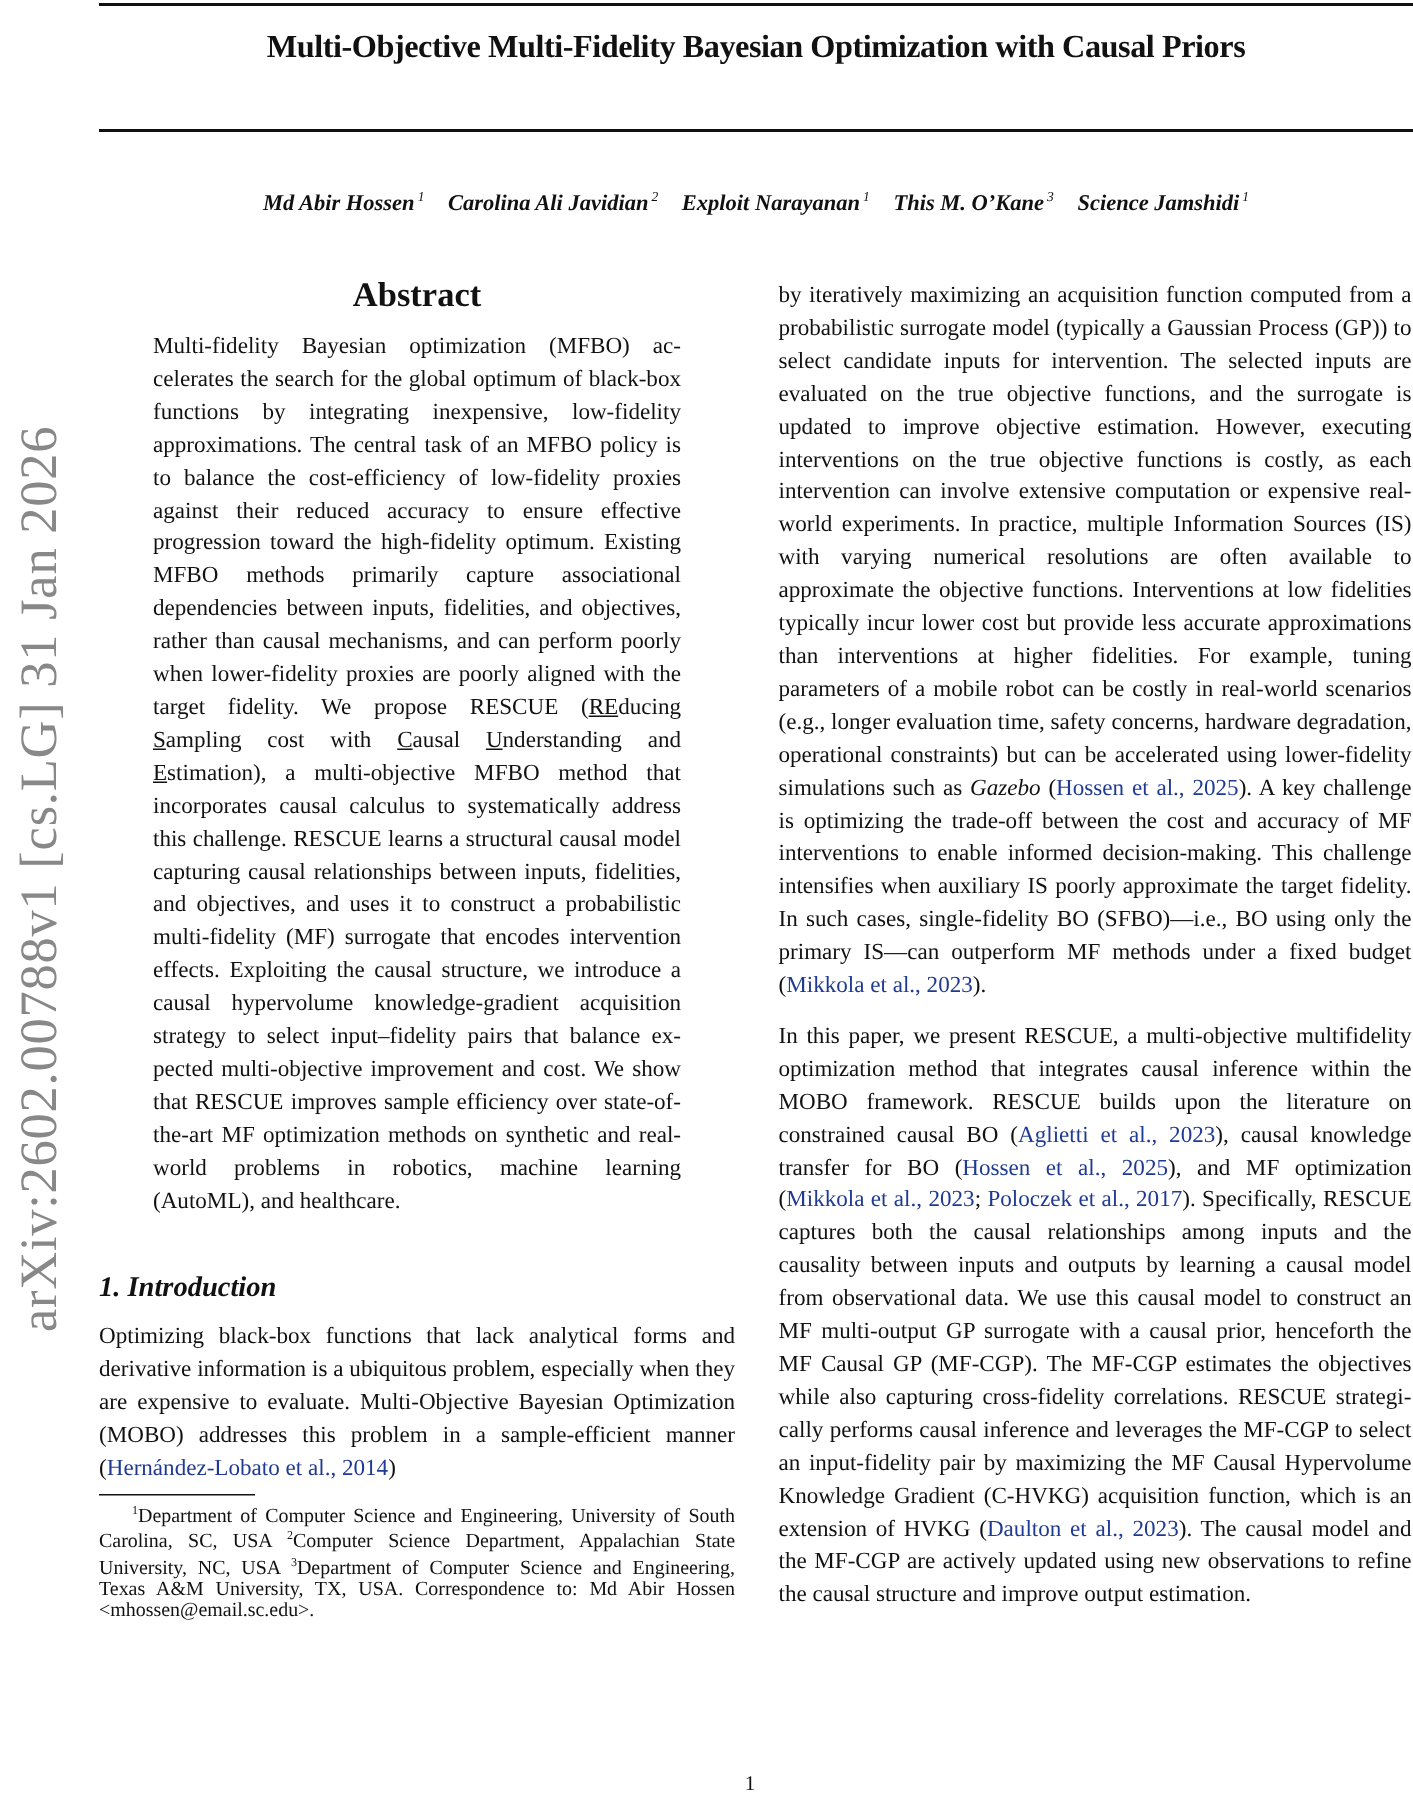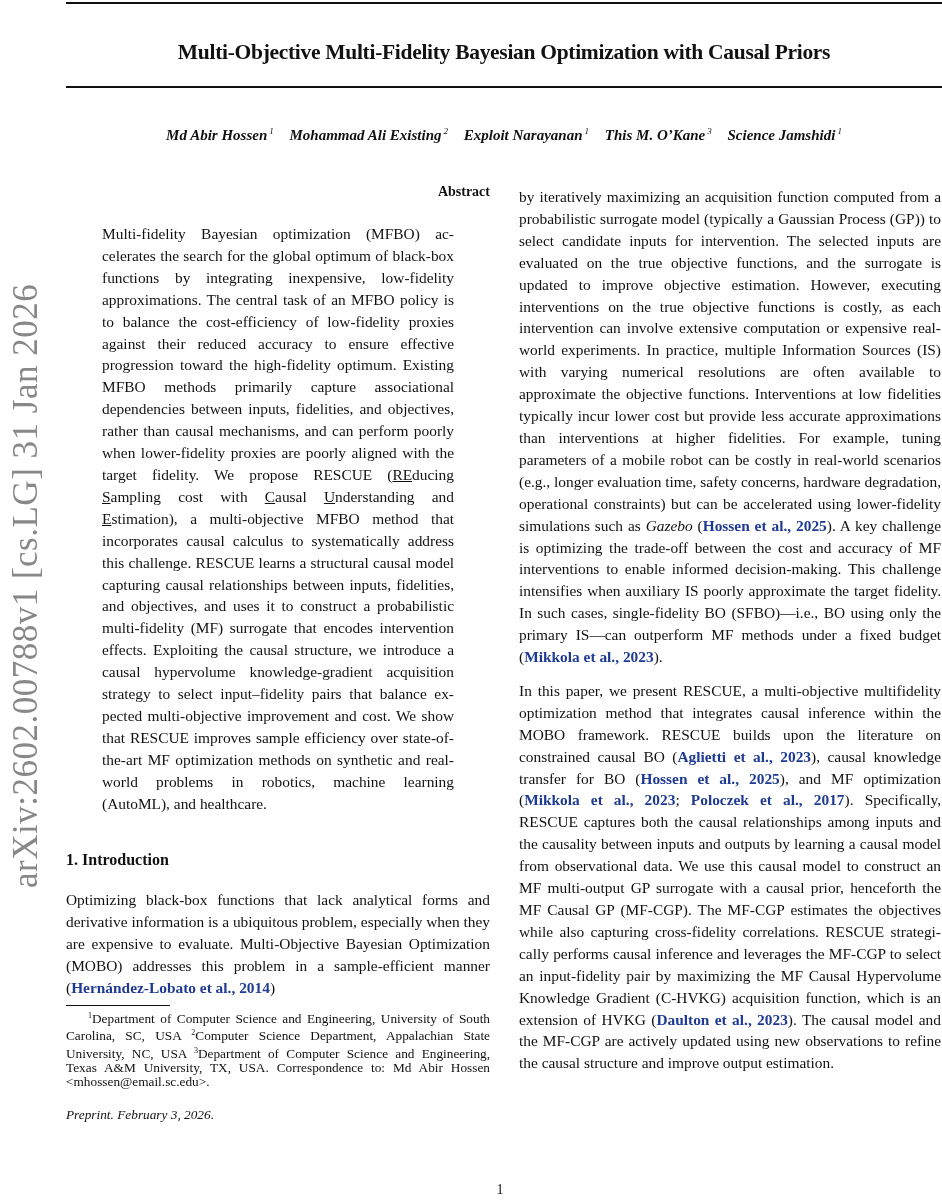--- a/index.html
+++ b/index.html
@@ -4,83 +4,82 @@
 <style>
   html, body { margin: 0; padding: 0; background: #ffffff; }
   body {
     width: 942px; height: 1200px; position: relative; overflow: hidden;
     font-family: "Liberation Serif", "DejaVu Serif", serif; color: #111;
   }
   .rule { position: absolute; left: 66px; width: 876px; background: #111; }
   .rule.top { top: 2px; height: 2px; }
   .rule.mid { top: 86px; height: 2px; }
   .title {
-    position: absolute; left: 66px; width: 876px; top: 40px;
+    position: absolute; left: 66px; width: 876px; top: 19px;
     text-align: center; font-weight: bold; font-size: 21.5px; letter-spacing: -0.3px;
   }
   .authors {
     position: absolute; left: 66px; width: 876px; top: 126px;
     text-align: center; font-weight: bold; font-size: 15px; white-space: nowrap;
   }
   .author { margin: 0 6px; font-style: italic; }
   .author sup { font-weight: normal; font-size: 9px; margin-left: 2px; }
   .arxiv {
     position: absolute; left: 6px; top: 888px;
     transform-origin: left top; transform: rotate(-90deg);
     font-size: 35px; color: #888; white-space: nowrap; letter-spacing: 0.5px;
   }
   .col-left { position: absolute; left: 66px; top: 180px; width: 424px; }
   .col-right { position: absolute; left: 519px; top: 186px; width: 422px; }
   .abstract-title {
-    text-align: right; font-weight: bold; font-size: 14px; margin: 4px 0 23px 0;
+    text-align: center; font-weight: bold; font-size: 23px; margin: 4px 0 10px 0;
   }
   .abstract {
     margin-left: 36px; width: 352px; font-size: 15.4px; line-height: 21.9px;
     text-align: justify; hyphens: manual;
   }
   .u { text-decoration: underline; }
-  .section-heading { font-weight: bold; font-size: 16px; margin-top: 37px; margin-bottom: 20px; }
+  .section-heading { font-weight: bold; font-size: 19px; margin-top: 37px; margin-bottom: 10px; font-style: italic; }
   .para { font-size: 15.4px; line-height: 21.9px; text-align: justify; }
-  .cite { color: #1f3a93; font-weight: bold; }
+  .cite { color: #1f3a93; }
   .fn-rule { width: 104px; height: 1px; background: #111; margin-top: 6px; margin-bottom: 3px; }
   .footnote { font-size: 13.3px; line-height: 14px; text-align: justify; }
   .footnote sup { font-size: 8px; }
   .fn-indent { display: inline-block; width: 22px; }
   .preprint { font-style: italic; font-size: 13.3px; margin-top: 18px; }
   .pagenum { position: absolute; top: 1182px; left: 0; width: 1000px; text-align: center; font-size: 14px; }
   .para + .para { margin-top: 12px; }
 </style>
 </head>
 <body>
 
 <div class="rule top"></div>
 <h1 class="title" style="margin:0;">Multi-Objective Multi-Fidelity Bayesian Optimization with Causal Priors</h1>
 <div class="rule mid"></div>
 
 <div class="authors">
   <span class="author"><span>Md Abir Hossen</span><sup>1</sup></span>
-  <span class="author"><span>Mohammad Ali Existing</span><sup>2</sup></span>
+  <span class="author"><span>Carolina Ali Javidian</span><sup>2</sup></span>
   <span class="author"><span>Exploit Narayanan</span><sup>1</sup></span>
   <span class="author"><span>This M. O’Kane</span><sup>3</sup></span>
   <span class="author"><span>Science Jamshidi</span><sup>1</sup></span>
 </div>
 
 <div class="arxiv">arXiv:2602.00788v1  [cs.LG]  31 Jan 2026</div>
 
 <div class="col-left">
   <div class="abstract-title">Abstract</div>
   <div class="abstract"><span>Multi-fidelity Bayesian optimization (MFBO) ac­celerates the search for the global optimum of black-box functions by integrating inexpensive, low-fidelity approximations. The central task of an MFBO policy is to balance the cost-efficiency of low-fidelity proxies against their reduced ac­curacy to ensure effective progression toward the high-fidelity optimum. Existing MFBO methods primarily capture associational dependencies be­tween inputs, fidelities, and objectives, rather than causal mechanisms, and can perform poorly when lower-fidelity proxies are poorly aligned with the target fidelity. We propose RESCUE (</span><span class="u">RE</span><span>ducing </span><span class="u">S</span><span>ampling cost with </span><span class="u">C</span><span>ausal </span><span class="u">U</span><span>nderstanding and </span><span class="u">E</span><span>stimation), a multi-objective MFBO method that incorporates causal calculus to systematically ad­dress this challenge. RESCUE learns a structural causal model capturing causal relationships be­tween inputs, fidelities, and objectives, and uses it to construct a probabilistic multi-fidelity (MF) sur­rogate that encodes intervention effects. Exploit­ing the causal structure, we introduce a causal hy­pervolume knowledge-gradient acquisition strat­egy to select input–fidelity pairs that balance ex­pected multi-objective improvement and cost. We show that RESCUE improves sample efficiency over state-of-the-art MF optimization methods on synthetic and real-world problems in robotics, machine learning (AutoML), and healthcare.</span></div>
 
   <div class="section-heading">1. Introduction</div>
   <div class="para"><span>Optimizing black-box functions that lack analytical forms and derivative information is a ubiquitous problem, espe­cially when they are expensive to evaluate. Multi-Objective Bayesian Optimization (MOBO) addresses this problem in a sample-efficient manner (</span><a class="cite">Hernández-Lobato et al., 2014</a><span>)</span></div>
 
   <div class="fn-rule"></div>
   <div class="footnote"><span class="fn-indent"></span><sup>1</sup><span>Department of Computer Science and Engineering, Univer­sity of South Carolina, SC, USA </span><sup>2</sup><span>Computer Science Department, Appalachian State University, NC, USA </span><sup>3</sup><span>Department of Com­puter Science and Engineering, Texas A&amp;M University, TX, USA. Correspondence to: Md Abir Hossen &lt;mhossen@email.sc.edu&gt;.</span></div>
 
-  <div class="preprint">Preprint. February 3, 2026.</div>
 </div>
 
 <div class="col-right">
   <div class="para"><span>by iteratively maximizing an acquisition function computed from a probabilistic surrogate model (typically a Gaussian Process (GP)) to select candidate inputs for intervention. The selected inputs are evaluated on the true objective func­tions, and the surrogate is updated to improve objective estimation.  However, executing interventions on the true objective functions is costly, as each intervention can in­volve extensive computation or expensive real-world ex­periments.  In practice, multiple Information Sources (IS) with varying numerical resolutions are often available to approximate the objective functions.  Interventions at low fidelities typically incur lower cost but provide less accurate approximations than interventions at higher fidelities.  For example, tuning parameters of a mobile robot can be costly in real-world scenarios (e.g., longer evaluation time, safety concerns, hardware degradation, operational constraints) but can be accelerated using lower-fidelity simulations such as </span><i>Gazebo</i><span> (</span><a class="cite">Hossen et al., 2025</a><span>).  A key challenge is optimizing the trade-off between the cost and accuracy of MF interven­tions to enable informed decision-making. This challenge intensifies when auxiliary IS poorly approximate the target fidelity.  In such cases, single-fidelity BO (SFBO)—i.e., BO using only the primary IS—can outperform MF methods under a fixed budget (</span><a class="cite">Mikkola et al., 2023</a><span>).</span></div>
 
   <div class="para"><span>In this paper, we present RESCUE, a multi-objective multi­fidelity optimization method that integrates causal inference within the MOBO framework.  RESCUE builds upon the literature on constrained causal BO (</span><a class="cite">Aglietti et al., 2023</a><span>), causal knowledge transfer for BO (</span><a class="cite">Hossen et al., 2025</a><span>), and MF optimization (</span><a class="cite">Mikkola et al., 2023</a><span>; </span><a class="cite">Poloczek et al., 2017</a><span>). Specifically, RESCUE captures both the causal rela­tionships among inputs and the causality between inputs and outputs by learning a causal model from observational data. We use this causal model to construct an MF multi-output GP surrogate with a causal prior, henceforth the MF Causal GP (MF-CGP). The MF-CGP estimates the objectives while also capturing cross-fidelity correlations. RESCUE strategi­cally performs causal inference and leverages the MF-CGP to select an input-fidelity pair by maximizing the MF Causal Hypervolume Knowledge Gradient (C-HVKG) acquisition function, which is an extension of HVKG (</span><a class="cite">Daulton et al., 2023</a><span>). The causal model and the MF-CGP are actively up­dated using new observations to refine the causal structure and improve output estimation.</span></div>
 </div>
 
 <div class="pagenum">1</div>
 

